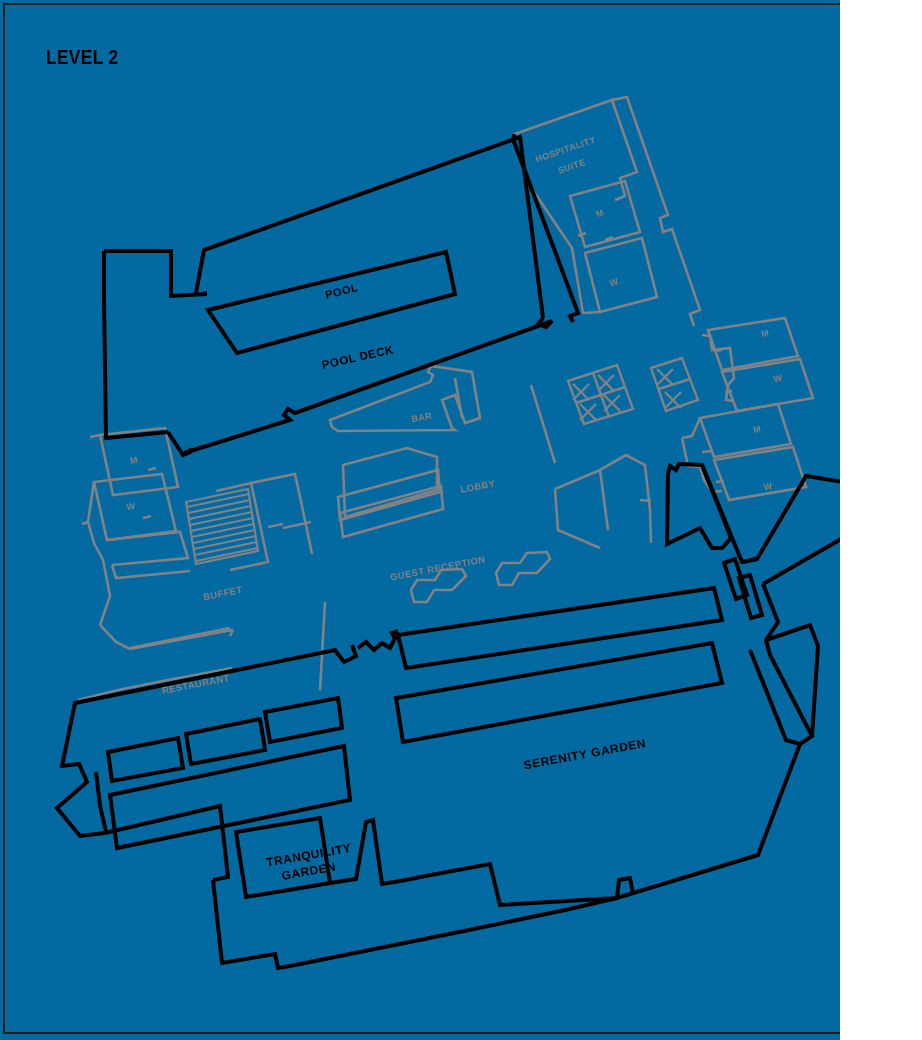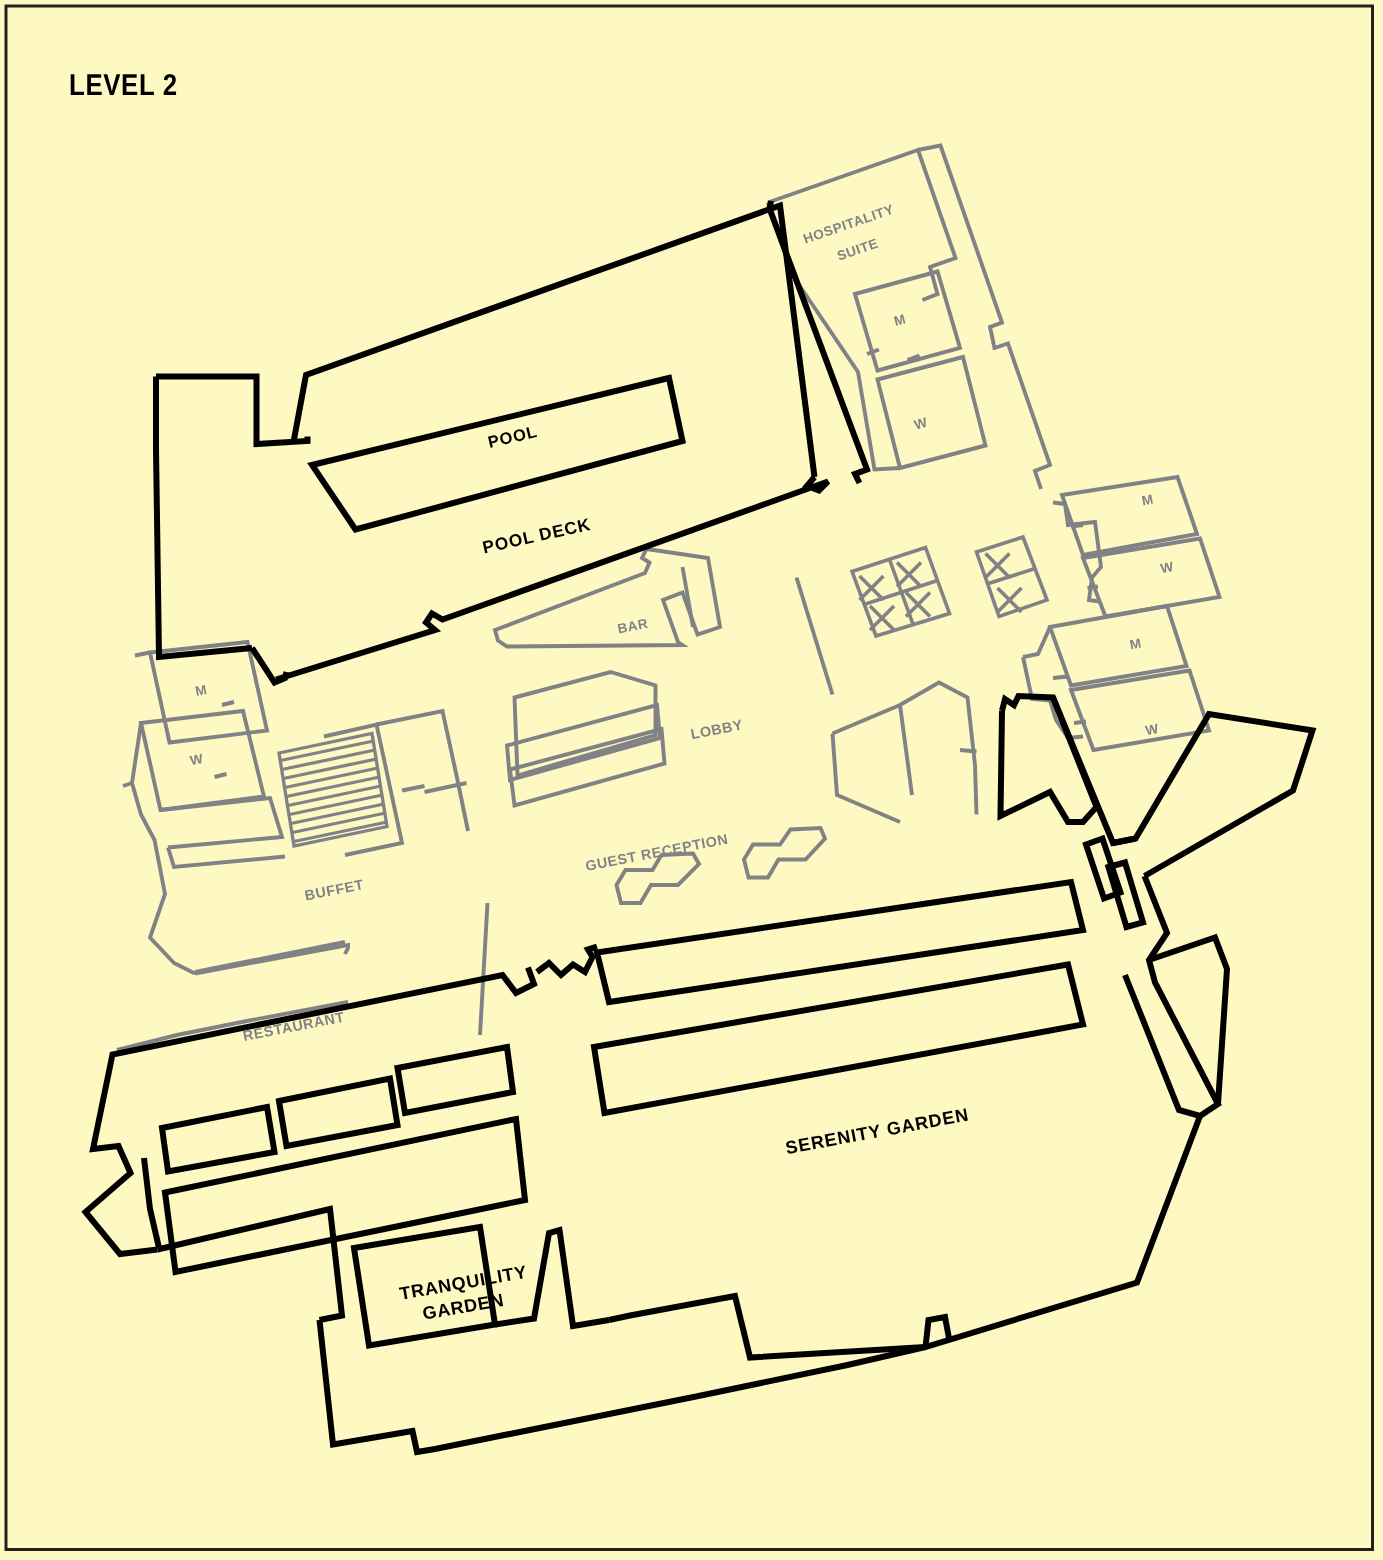--- a/index.html
+++ b/index.html
@@ -5,23 +5,23 @@
   html, body {
     margin: 0;
     padding: 0;
     background: #ffffff;
   }
   body {
     font-family: "Liberation Sans", sans-serif;
   }
   #page {
     position: relative;
-    width: 922px;
+    width: 840px;
     height: 1040px;
-    background: #fef9c3;
+    background: #0369a1;
     overflow: hidden;
   }
   #frame {
     position: absolute;
     left: 3px;
     top: 3px;
     width: 913px;
     height: 1031px;
     border: 2px solid #231f20;
     box-sizing: border-box;

